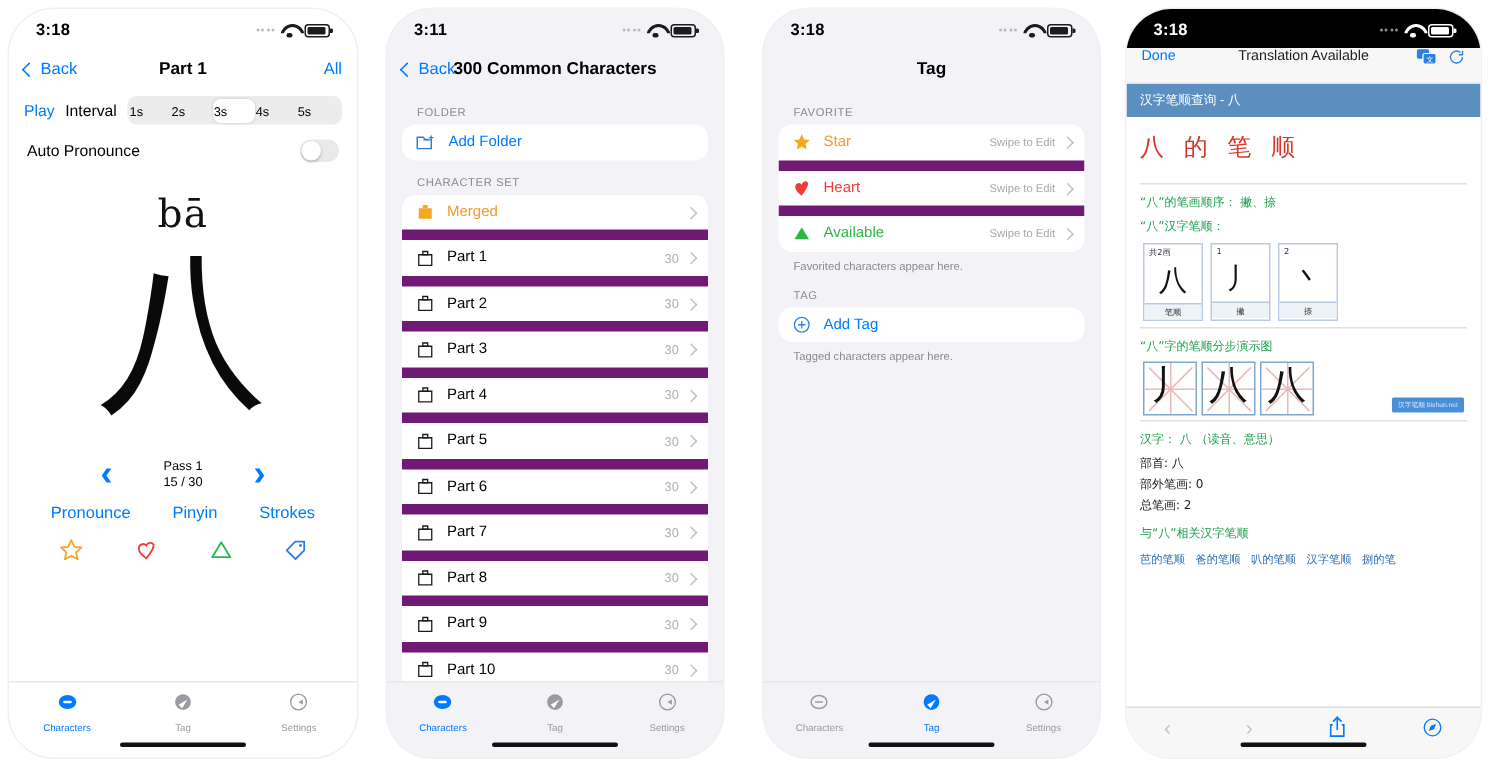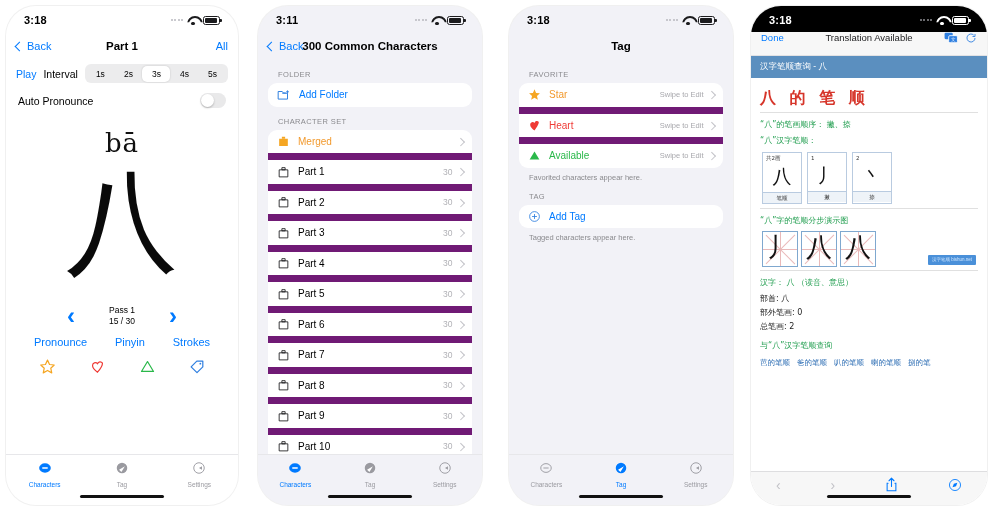--- a/index.html
+++ b/index.html
@@ -50,21 +50,21 @@
   .nav-left{display:flex;align-items:center;color:#007aff;font-size:11px;z-index:2;}
   .chev-l{width:6px;height:6px;border-left:1.6px solid #007aff;border-bottom:1.6px solid #007aff;
           transform:rotate(45deg);margin-right:4px;}
   .nav-right{color:#007aff;font-size:11px;z-index:2;}
 
   
   .p1row{display:flex;align-items:center;padding:4px 10px 0 10px;gap:7px;}
   .lnk{color:#007aff;font-size:10.5px;}
   .lbl{color:#000;font-size:10.5px;}
   .seg{display:flex;background:#ececed;border-radius:6px;padding:1.5px;flex:1;}
-  .seg div{flex:1;text-align:center;font-size:8.5px;color:#000;padding:3px 0;border-radius:5px;}
+  .seg div{flex:1;font-size:8.5px;color:#000;padding:3px 0;border-radius:5px;}
   .seg div.on{background:#fff;box-shadow:0 0 2px rgba(0,0,0,.18);}
   .p1row2{display:flex;align-items:center;justify-content:space-between;padding:10px 12px 0 12px;}
   .p1row2 span{font-size:10.5px;color:#000;}
   .switch{width:26px;height:15px;border-radius:9px;background:#e9e9ea;position:relative;}
   .switch i{position:absolute;left:1px;top:1px;width:13px;height:13px;border-radius:50%;background:#fff;box-shadow:0 1px 2px rgba(0,0,0,.25);}
 
   .glyph-wrap{text-align:center;margin-top:20px;}
   .pinyin{font-family:"DejaVu Serif", serif;font-size:26px;color:#111;letter-spacing:1px;}
   .hanzi-big{font-family:"DejaVu Serif", serif;font-size:112px;line-height:1;color:#0a0a0a;margin-top:8px;}
 
@@ -101,21 +101,21 @@
   
   .p4 .screen{background:#fff;}
   .dark-bar{background:#000;}
   .w-nav{height:24px;display:flex;align-items:flex-start;justify-content:space-between;padding:0 10px;
          background:#f7f7f7;border-bottom:1px solid #e2e2e4;box-sizing:border-box;position:relative;}
   .w-nav .w-title{position:absolute;left:0;right:0;text-align:center;font-size:9.5px;color:#1c1c1e;}
   .w-done{font-size:9.5px;color:#007aff;z-index:2;}
   .w-acts{display:flex;align-items:center;gap:7px;z-index:2;}
   .bluebar{background:#5b8fbf;color:#fff;font-size:8.5px;padding:5px 9px;}
   .wbody{padding:0 9px;}
-  .w-h1{color:#d6352a;font-family:"DejaVu Sans", sans-serif;font-size:16px;font-weight:bold;letter-spacing:4px;margin:10px 0 3px 0;}
+  .w-h1{color:#d6352a;font-family:"DejaVu Sans", sans-serif;font-size:16px;font-weight:normal;letter-spacing:4px;margin:10px 0 13px 0;}
   .hr{height:1px;background:#e0e0e0;margin:3px 0 6px 0;}
   .gline{color:#1f9d4e;font-size:8px;margin:5px 0;font-family:"DejaVu Sans", sans-serif;}
   .blk{color:#222;font-size:8px;font-family:"DejaVu Sans", sans-serif;margin:3px 0;}
   .cards{display:flex;gap:5px;margin:6px 0 4px 2px;}
   .scard{width:38px;border:1px solid #b9cbe0;background:#fff;}
   .scard .ct{font-size:5.5px;color:#333;padding:2px 3px 0 3px;font-family:"DejaVu Sans", sans-serif;}
   .scard .cm{height:30px;display:flex;align-items:center;justify-content:center;
              font-family:"DejaVu Serif", serif;font-size:19px;color:#111;}
   .scard .cb{font-size:5.5px;color:#333;text-align:center;border-top:1px solid #b9cbe0;background:#eef3f8;padding:1.5px 0;}
   .steps{display:flex;gap:3px;margin:5px 0 2px 2px;position:relative;}
@@ -610,26 +610,26 @@
           </div>
           <span class="wm">汉字笔顺
 bishun.net</span>
         </div>
 
         <div class="hr"></div>
         <div class="gline">汉字： 八 （读音、意思）</div>
         <div class="blk">部首: 八</div>
         <div class="blk">部外笔画: 0</div>
         <div class="blk">总笔画: 2</div>
-        <div class="gline" style="margin-top:8px;">与“八”汉字笔顺查询</div>
+        <div class="gline" style="margin-top:8px;">与“八”相关汉字笔顺</div>
         <div class="links">
           <span>芭的笔顺</span>
           <span>爸的笔顺</span>
           <span>叭的笔顺</span>
-          <span>喇的笔顺</span>
+          <span>汉字笔顺</span>
           <span>捌的笔</span>
         </div>
       </div>
 
       <div class="wtool">
         <span style="font-size:14px;color:#c2c2c7;">‹</span>
         <span style="font-size:14px;color:#c2c2c7;">›</span>
         <svg width="13" height="15" viewBox="0 0 20 24" fill="none" stroke="#007aff" stroke-width="1.7" stroke-linecap="round">
             <path d="M10 2v13"></path>
             <path d="M6 6l4-4 4 4"></path>

